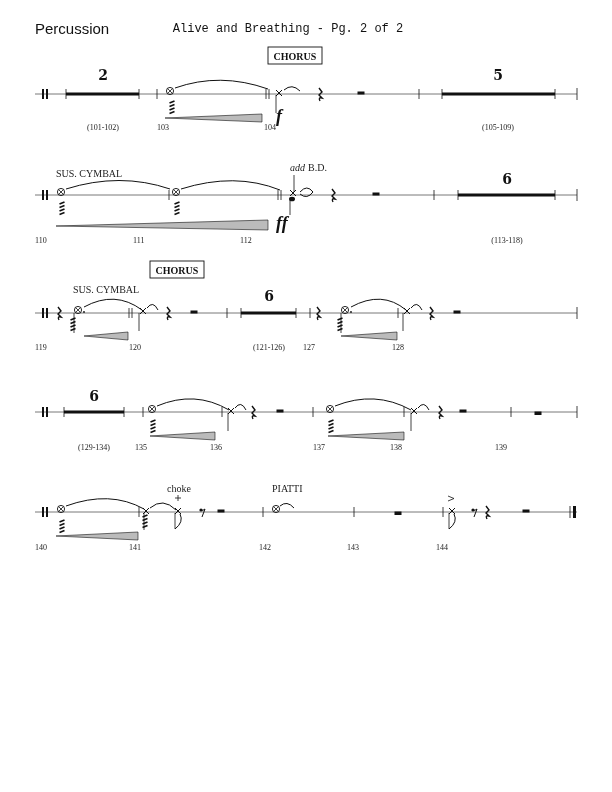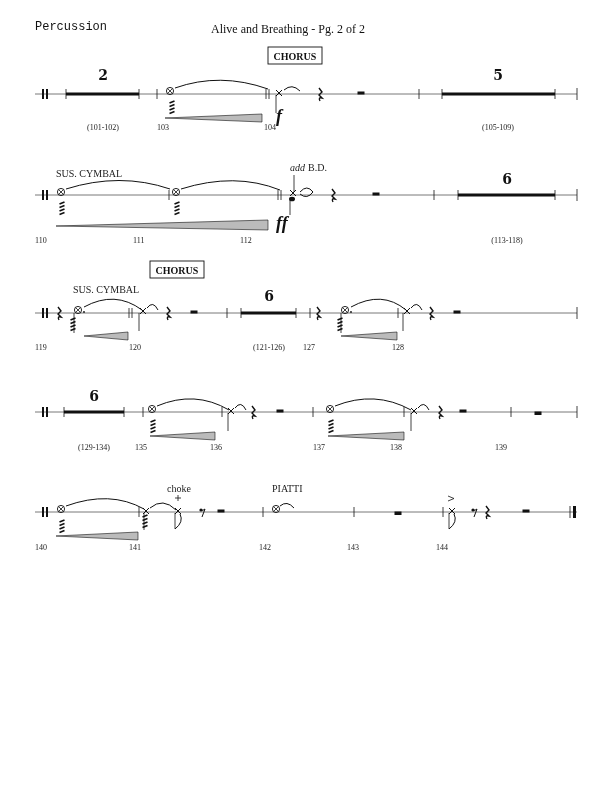--- a/index.html
+++ b/index.html
@@ -1,18 +1,18 @@
 <!DOCTYPE html>
 <html><head>
 <meta charset="utf-8">
 <style>
   html, body { margin:0; padding:0; background:#fff; }
   body { width:612px; height:792px; position:relative; overflow:hidden; font-family:"DejaVu Serif","Liberation Serif",serif; color:#111; }
-  .hdr-part { position:absolute; left:35px; top:20px; font-size:12px; font-family:Liberation Mono, monospace; }
-  .hdr-title { position:absolute; left:0; width:576px; top:22px; text-align:center; font-size:12px; font-family:Liberation Serif, serif; }
+  .hdr-part { position:absolute; left:35px; top:20px; font-size:15px; font-family:Liberation Sans, sans-serif; }
+  .hdr-title { position:absolute; left:0; width:576px; top:22px; text-align:center; font-size:12px; font-family:Liberation Mono, monospace; }
   svg.score { position:absolute; left:0; top:0; }
   .mn { font-family:"Liberation Serif",serif; font-size:8px; fill:#222; }
   .lbl { font-family:"Liberation Serif",serif; font-size:10px; fill:#222; }
   .it { font-family:"Liberation Serif",serif; font-size:10px; font-style:italic; fill:#222; }
   .big { font-family:"DejaVu Serif",serif; font-size:14px; font-weight:bold; fill:#111; }
   .dyn { font-family:"Liberation Serif",serif; font-size:18px; font-style:italic; font-weight:bold; fill:#111; }
   .reh { font-family:"Liberation Serif",serif; font-size:10px; font-weight:bold; fill:#111; }
 </style>
 </head>
 <body>

